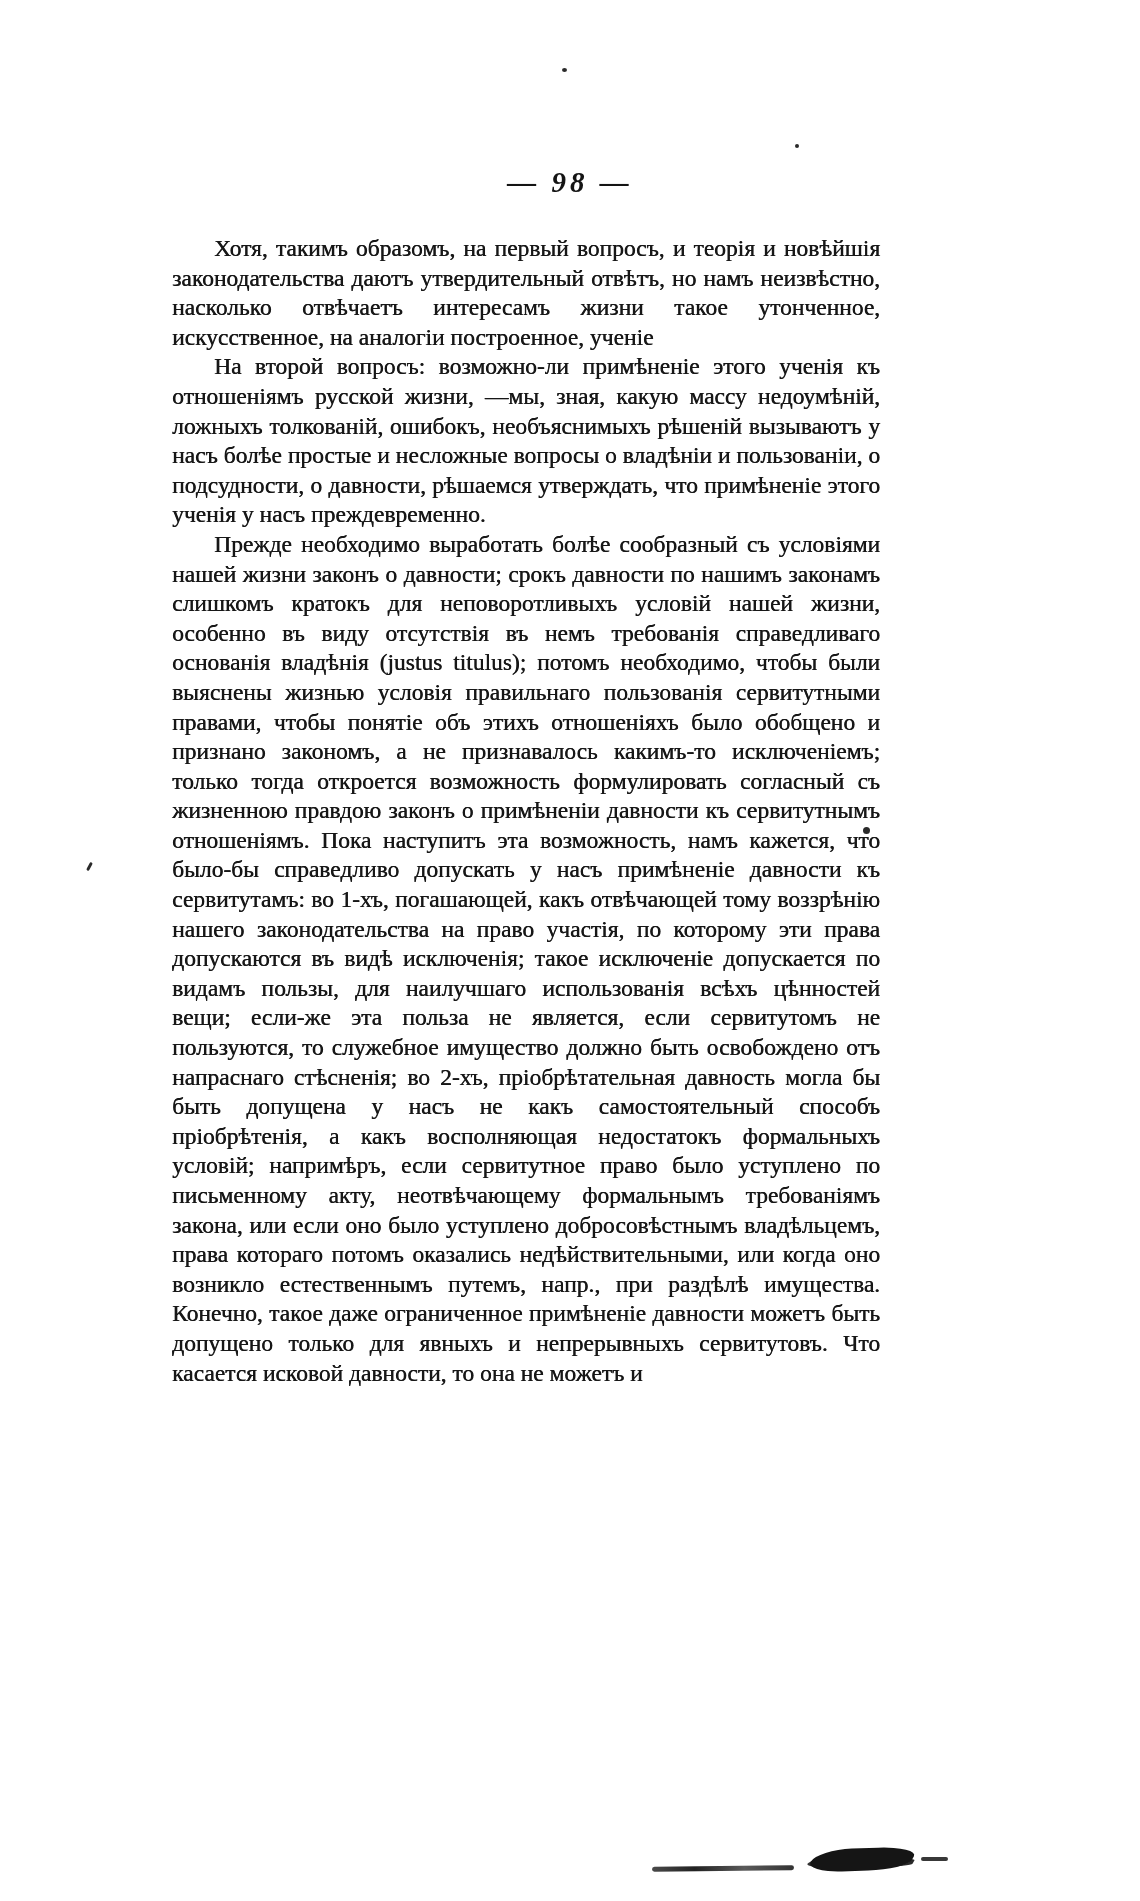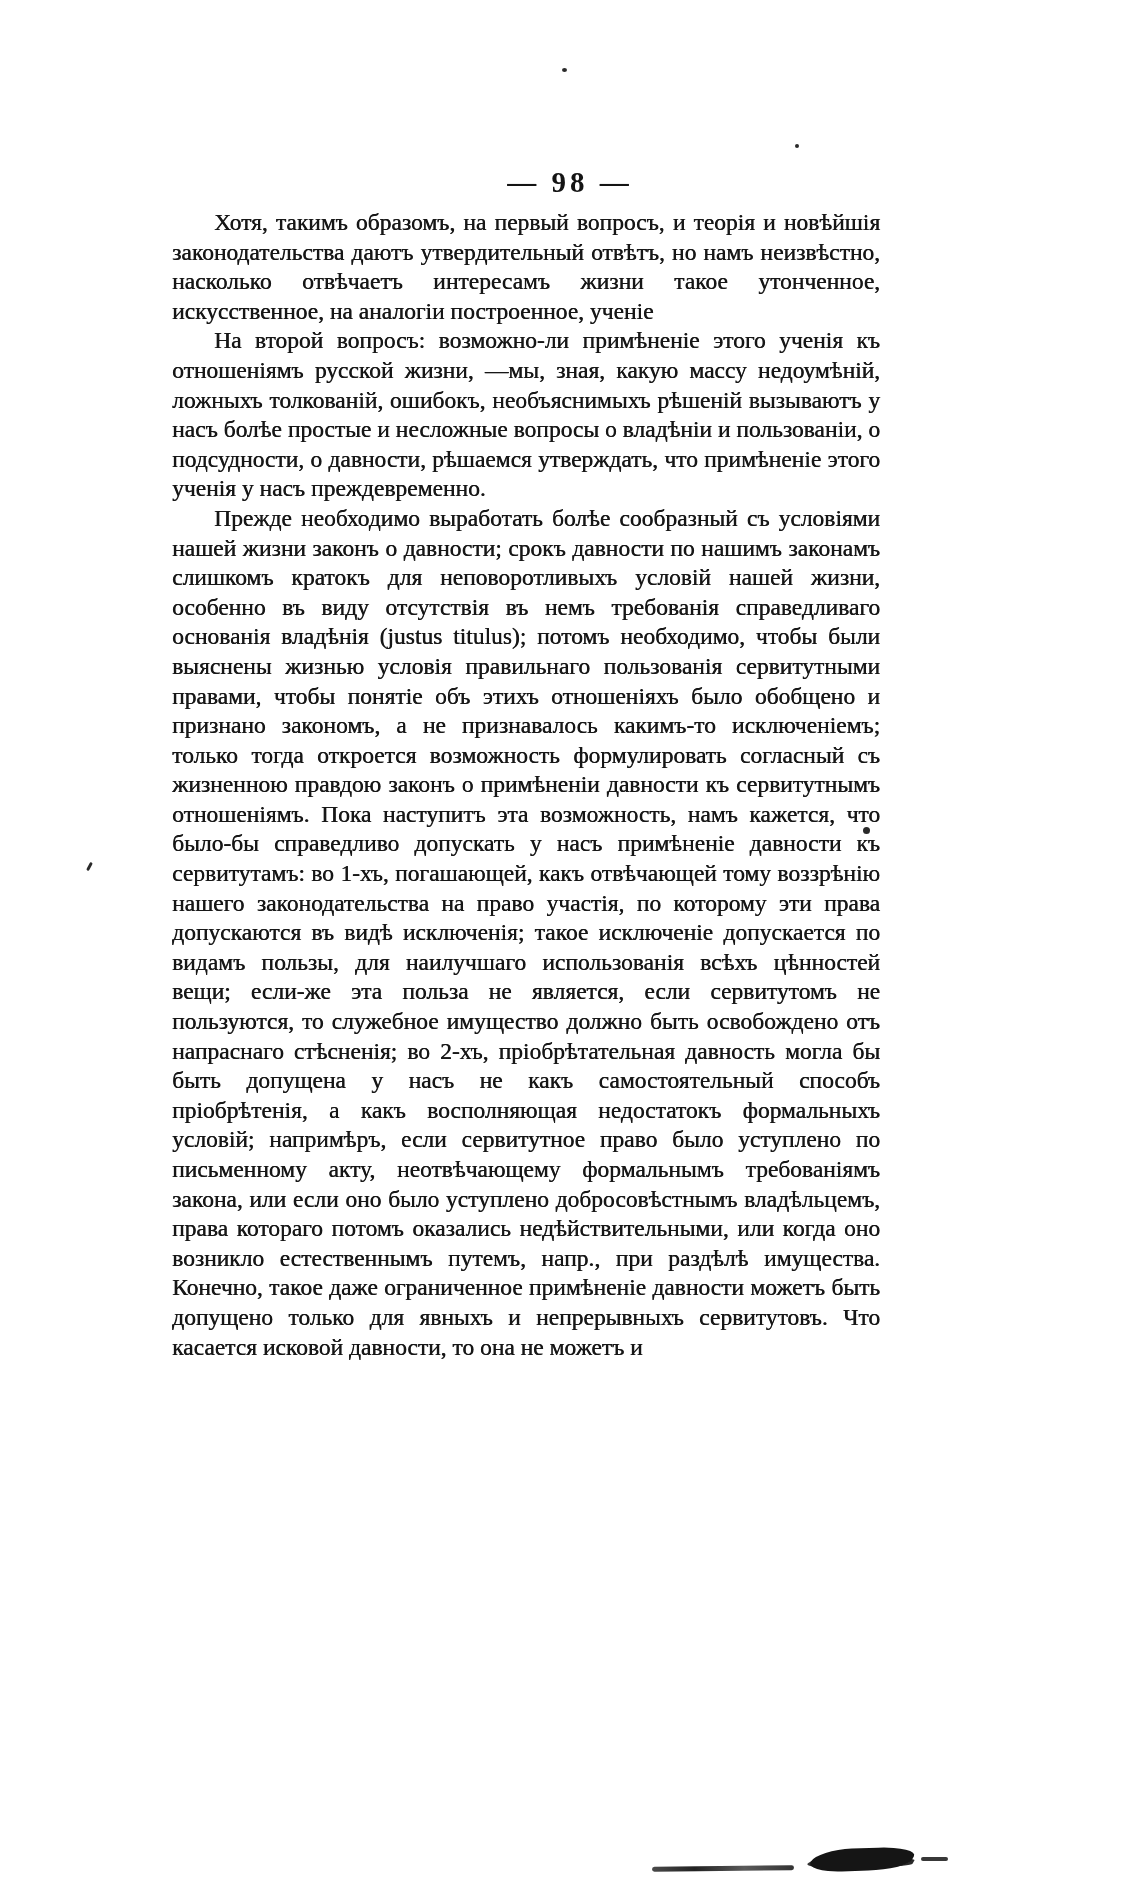--- a/index.html
+++ b/index.html
@@ -19,25 +19,26 @@
   .page-number {
     position: absolute;
     top: 166px;
     left: 0;
     width: 100%;
     text-align: center;
     font-size: 29px;
     font-weight: bold;
     letter-spacing: 4px;
     color: #141414;
+    font-style: italic;
   }
   .text-block {
     position: absolute;
     left: 172px;
-    top: 208px;
+    top: 234px;
     width: 708px;
     font-size: 23.5px;
     line-height: 29.6px;
     text-align: justify;
     color: #171717;
     text-shadow: 0.45px 0 0 currentColor; 
   }
   .para {
     margin: 0;
     padding: 0;

